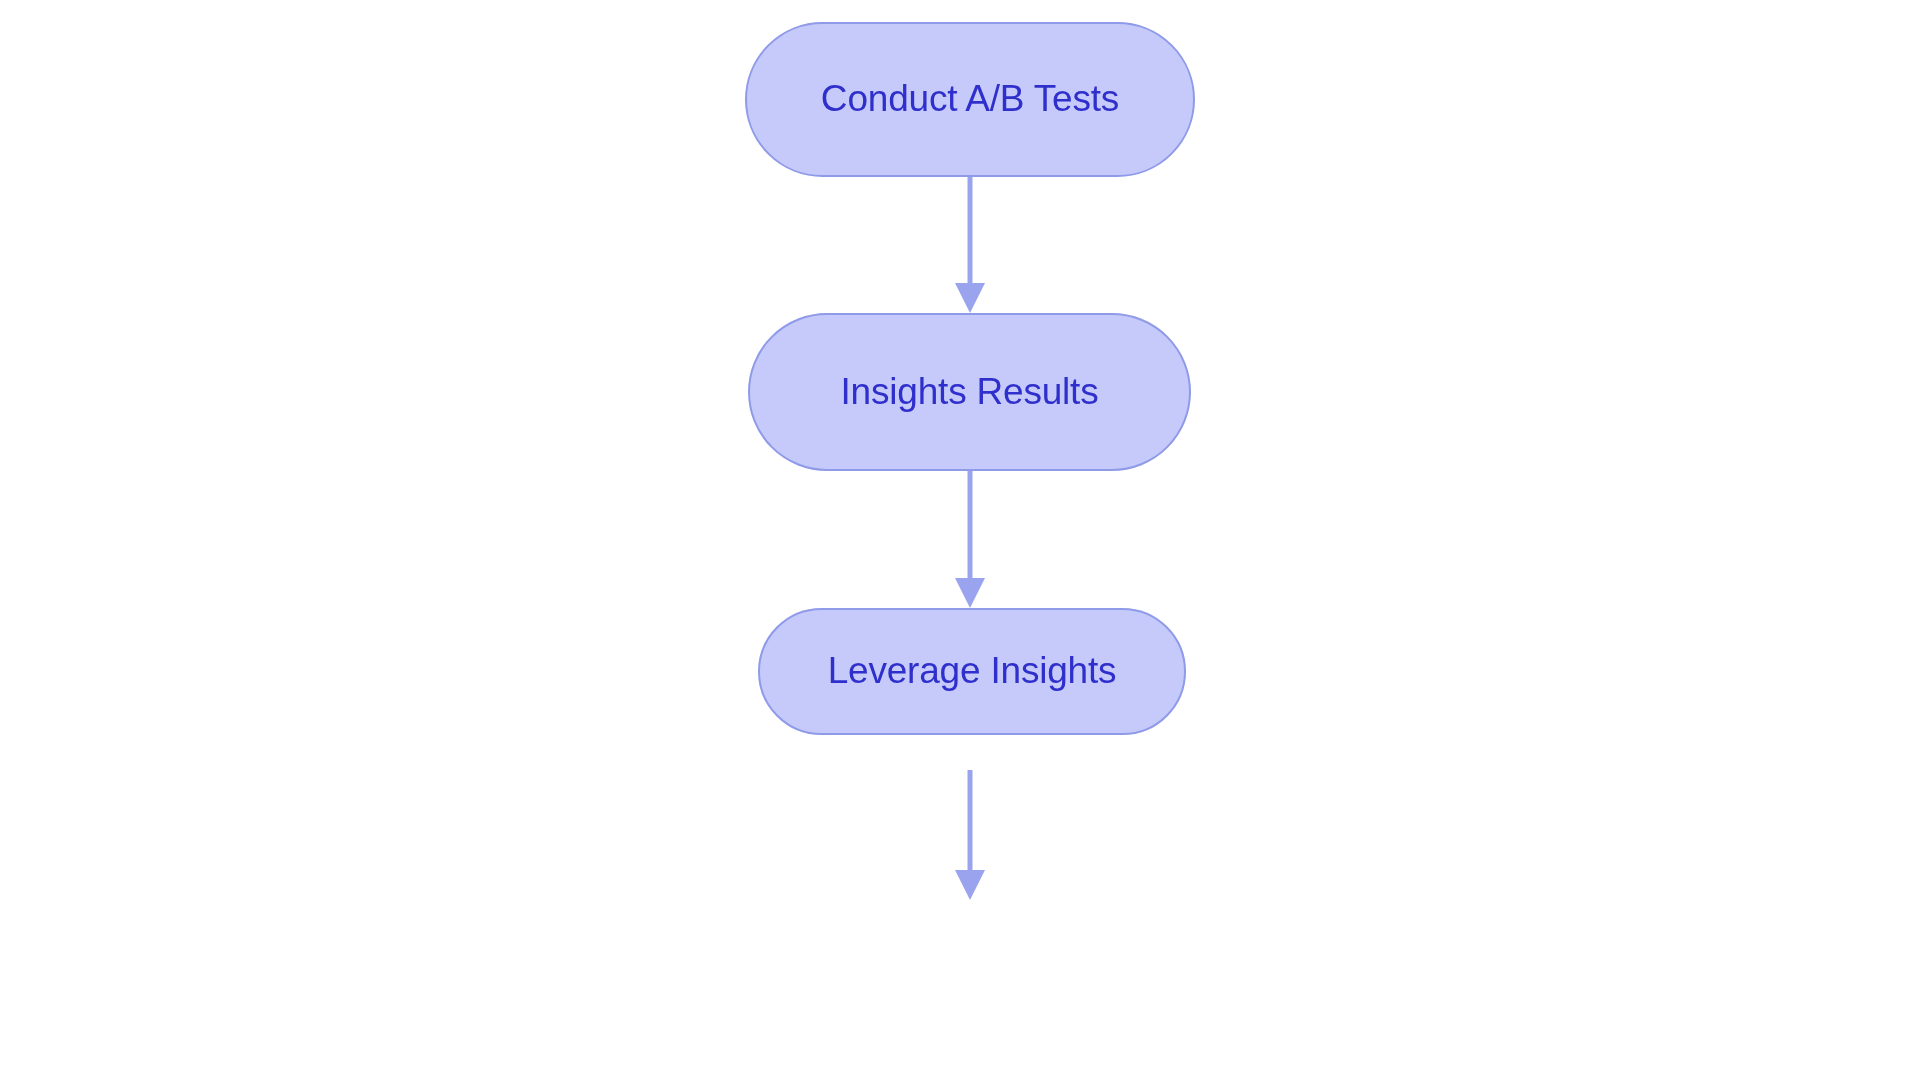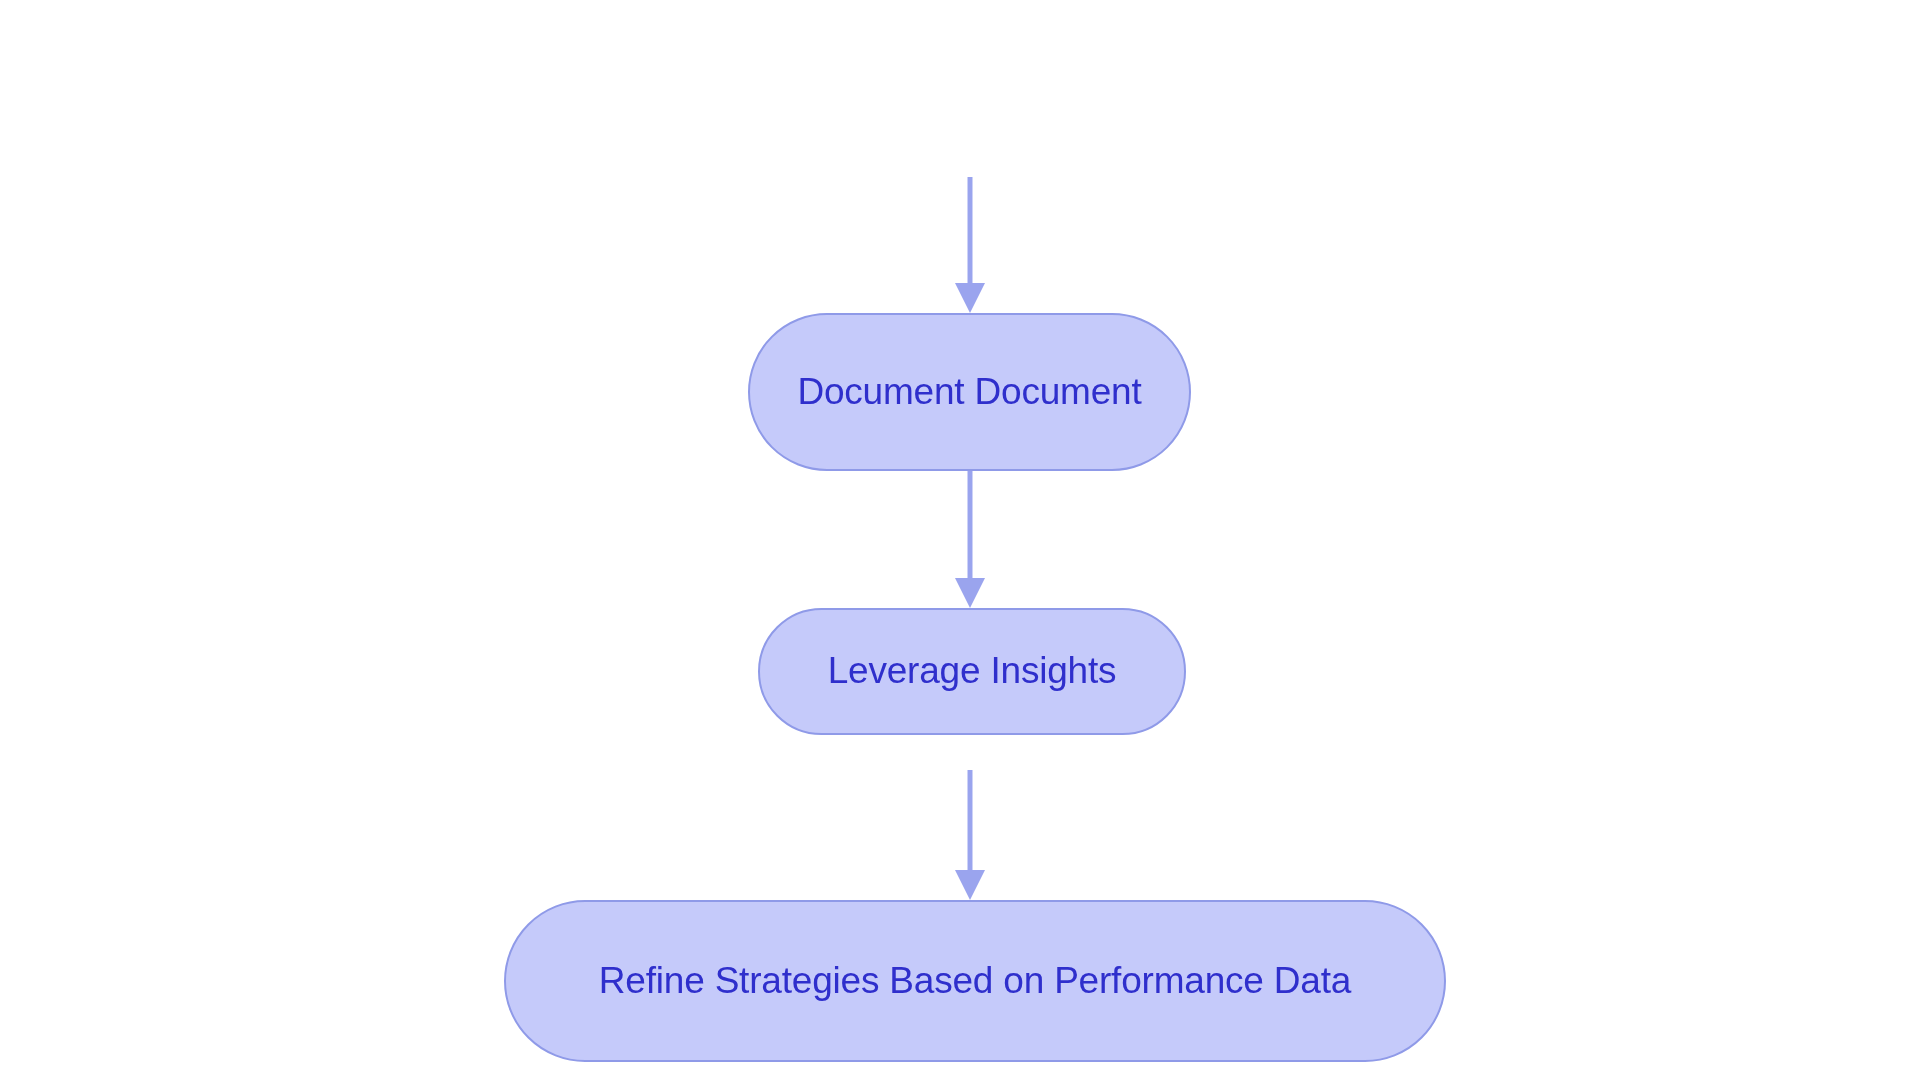--- a/index.html
+++ b/index.html
@@ -105,26 +105,26 @@
       <line class="edge-line" x1="970" y1="471" x2="970" y2="578"></line>
       <polygon class="edge-head" points="955,578 985,578 970,608"></polygon>
     </g>
 
     <g>
       <line class="edge-line" x1="970" y1="770" x2="970" y2="870"></line>
       <polygon class="edge-head" points="955,870 985,870 970,900"></polygon>
     </g>
   </svg>
 
+  <div class="flow-node" id="node-conduct-ab-tests">
+    <span class="flow-node-label">Conduct A/B Tests</span>
+  </div>
 
   <div class="flow-node" id="node-document-results">
-    <span class="flow-node-label">Document Document</span>
+    <span class="flow-node-label">Insights Results</span>
   </div>
 
   <div class="flow-node" id="node-leverage-insights">
     <span class="flow-node-label">Leverage Insights</span>
   </div>
 
-  <div class="flow-node" id="node-refine-strategies">
-    <span class="flow-node-label">Refine Strategies Based on Performance Data</span>
-  </div>
 
 </div>
 
 </body></html>

